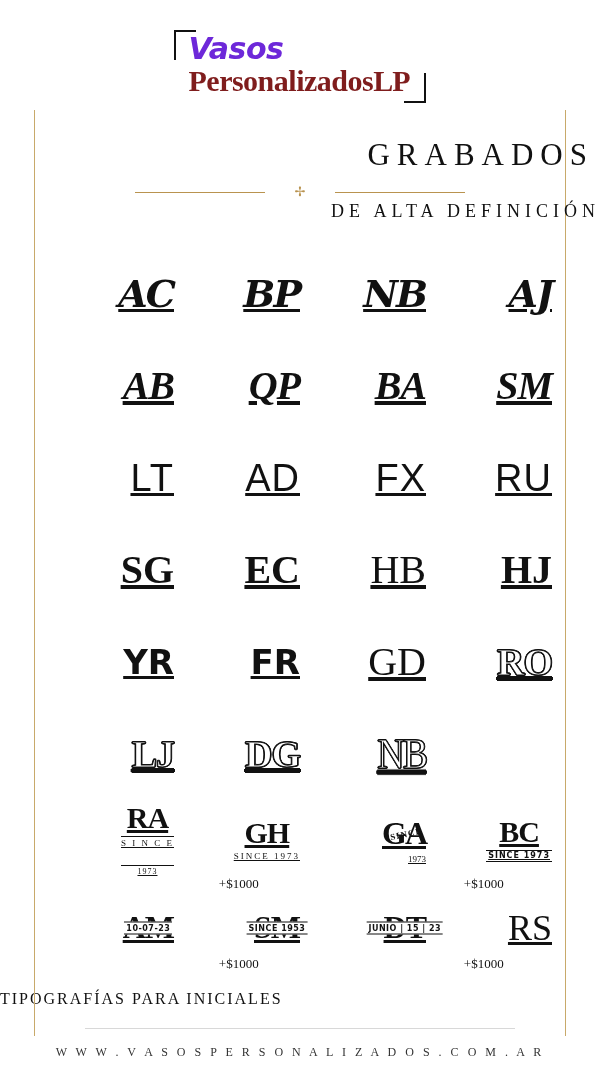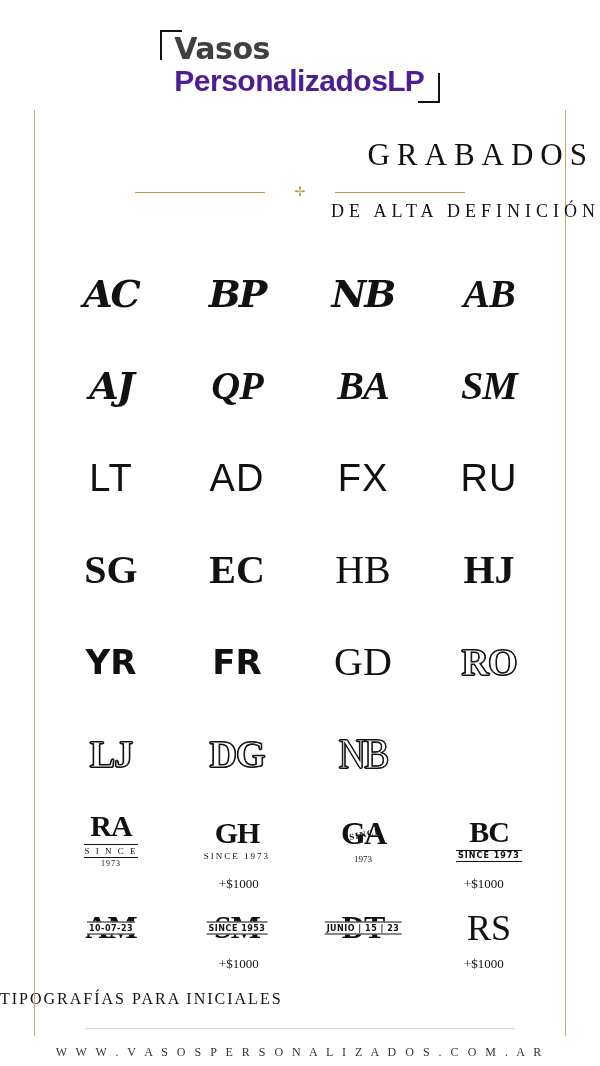--- a/index.html
+++ b/index.html
@@ -62,29 +62,30 @@
   }
   .corner-top { left: 0; top: 0; }
   .corner-bot { right: 0; bottom: 0; }
 
   .brand-line1 {
     font-family: "DejaVu Sans", sans-serif;
     font-weight: bold;
     font-size: 30px;
     letter-spacing: -0.5px;
     line-height: 1.0;
-    color: #404040;
+    color: #6d28d9;
+    font-style: italic;
   }
   .brand-line2 {
-    font-family: Liberation Sans, sans-serif;
+    font-family: Liberation Serif, serif;
     font-weight: bold;
     font-size: 30px;
     letter-spacing: -0.5px;
     line-height: 1.15;
-    color: #4c1d95;
+    color: #7f1d1d;
     white-space: nowrap;
   }
   .brand-lp {
     font-weight: bold;
     letter-spacing: -1px;
   }
 
   
   .headline-wrap {
     margin-top: 34px;
@@ -137,23 +138,24 @@
     margin-top: 26px;
     display: grid;
     grid-template-columns: repeat(4, 1fr);
     padding: 0 48px;
     box-sizing: border-box;
   }
   .cell {
     height: 92px;
     display: flex;
     flex-direction: column;
-    align-items: center;
+    align-items: flex-end;
     justify-content: center;
     position: relative;
+    text-decoration: underline;
   }
   .mono {
     color: #111;
     line-height: 1;
     white-space: nowrap;
   }
 
   
   .s-script1 {
     font-family: "DejaVu Serif", serif;
@@ -229,21 +231,21 @@
     letter-spacing: -1px;
   }
   .stack .since {
     font-family: "Liberation Serif", serif;
     font-size: 9px;
     letter-spacing: 2px;
     margin-top: 3px;
     padding-top: 2px;
     border-top: 1px solid #111;
     border-bottom: 1px solid #111;
-    padding-bottom: 1px;
+    padding-bottom: 17px;
     white-space: nowrap;
   }
   .stack .year {
     font-family: "Liberation Serif", serif;
     font-size: 8px;
     letter-spacing: 1px;
     margin-top: 2px;
   }
   .stack .since-plain {
     font-family: "Liberation Serif", serif;
@@ -377,25 +379,25 @@
     <div class="cell">
         <span class="mono s-script1">AC</span>
       </div>
     <div class="cell">
         <span class="mono s-script1">BP</span>
       </div>
     <div class="cell">
         <span class="mono s-script1">NB</span>
       </div>
     <div class="cell">
+        <span class="mono s-script1">AJ</span>
+      </div>
+
+    <div class="cell">
         <span class="mono s-script2">AB</span>
-      </div>
-
-    <div class="cell">
-        <span class="mono s-script1">AJ</span>
       </div>
     <div class="cell">
         <span class="mono s-script2">QP</span>
       </div>
     <div class="cell">
         <span class="mono s-script2">BA</span>
       </div>
     <div class="cell">
         <span class="mono s-script2">SM</span>
       </div>

